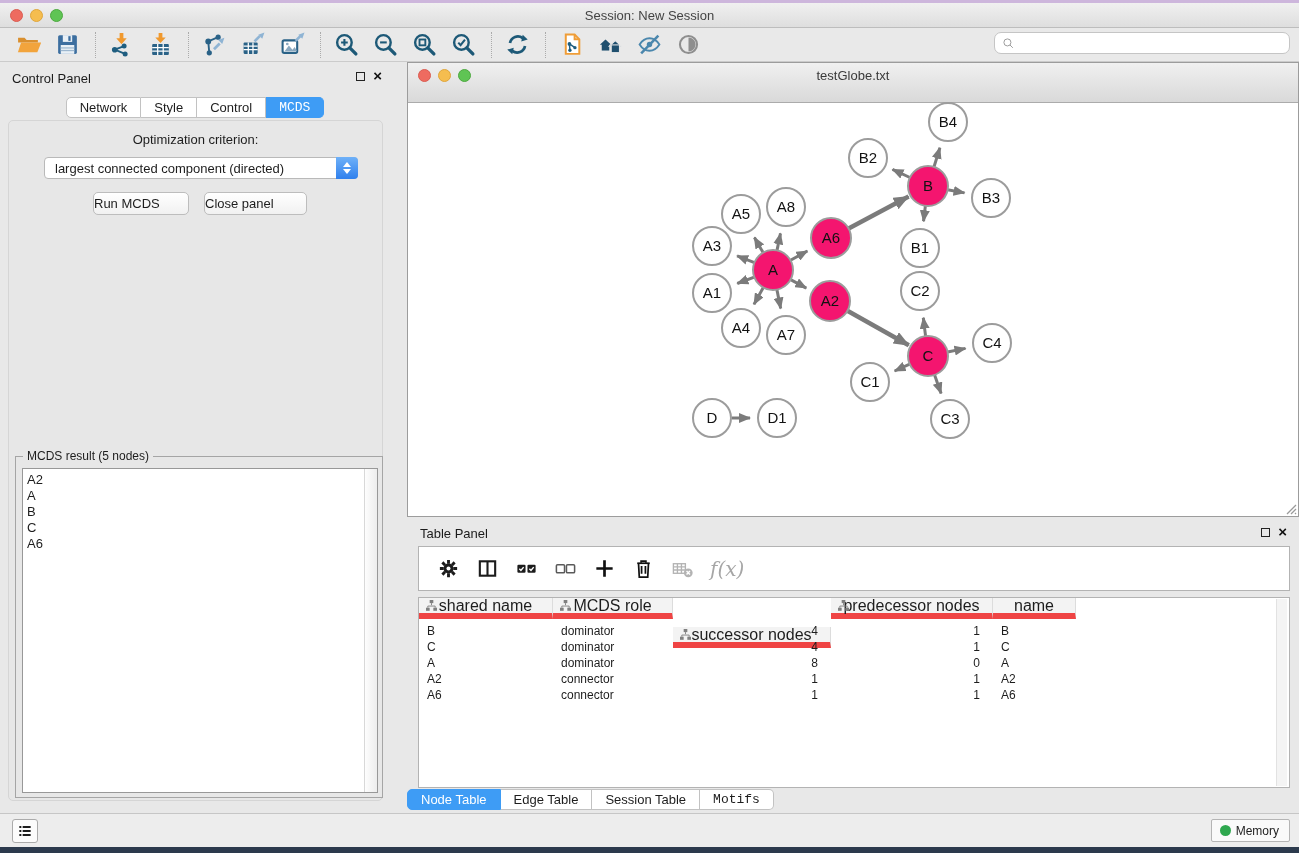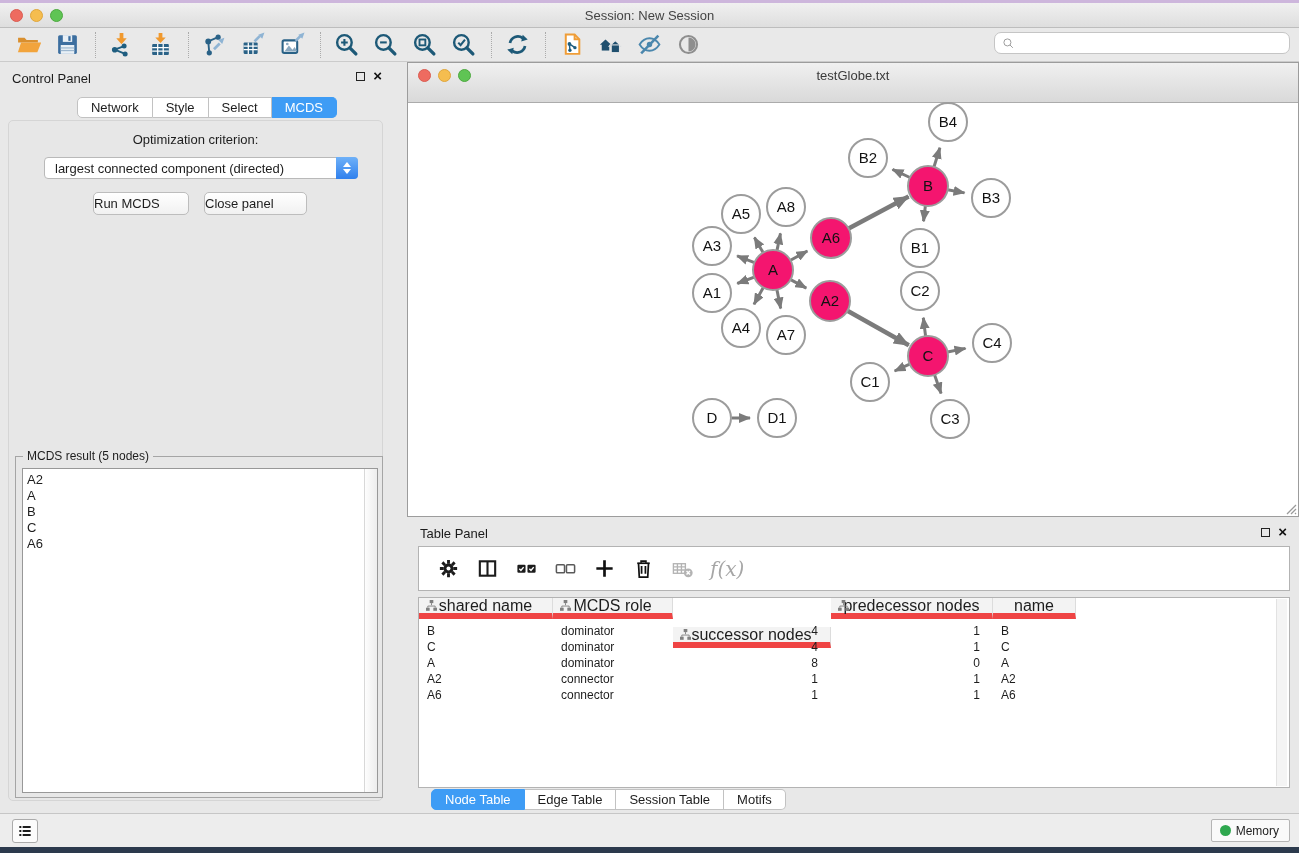--- a/index.html
+++ b/index.html
@@ -19,24 +19,24 @@
   
   #main-toolbar{position:absolute;left:0;top:28px;width:100%;height:34px;background:#E9E9E9;border-bottom:1px solid #CBCBCB;display:flex;align-items:center;padding-left:13px;}
   .tb-btn{width:30px;height:30px;display:flex;align-items:center;justify-content:center;margin-right:9px;cursor:default;}
   .tb-btn svg{width:25px;height:25px;}
   .tb-sep{width:1px;height:26px;margin:0 10px 0 4px;border-left:1px dotted #ABABAB;}
   #search-box{position:absolute;right:9px;top:32px;width:296px;height:22px;background:#fff;border:1px solid #C5C5C5;border-radius:7px;display:flex;align-items:center;padding:0 7px;}
   #search-box svg{width:13px;height:13px;margin-right:4px;flex:none;}
   #search-input{border:none;outline:none;flex:1;font-size:12px;background:transparent;font-family:"Liberation Sans",sans-serif;}
 
   
-  .segbar{display:flex;padding-left:24px;}
+  .segbar{display:flex;}
   .seg{height:21px;line-height:20px;padding:0 13px;background:#fff;border:1px solid #C2C2C2;border-left:none;font-size:13px;color:#1d1d1d;white-space:nowrap;}
   .seg:first-child{border-left:1px solid #C2C2C2;border-radius:5px 0 0 5px;}
-  .seg:last-child{border-radius:0 5px 5px 0;}
+  .seg:last-child{border-radius:0 5px 5px 0;font-family:Liberation Mono, monospace;}
   .seg.sel{background:#3E9CF5;border-color:#3E9CF5;color:#fff;}
 
   
   #control-panel{position:absolute;left:0;top:62px;width:390px;height:750px;}
   .panel-title{position:absolute;left:12px;top:9px;font-size:13px;color:#1b1b1b;}
   .panel-icons{position:absolute;right:8px;top:8px;display:flex;align-items:center;gap:8px;}
   .float-box{width:9px;height:9px;border:1.5px solid #222;}
   .close-x{font-size:15px;font-weight:900;color:#111;line-height:12px;}
   #control-tabs{position:absolute;left:0;top:35px;width:100%;justify-content:center;}
   #cp-content{position:absolute;left:8px;top:58px;width:375px;height:681px;background:#E7E7E7;border:1px solid #D5D5D5;border-radius:5px;}
@@ -364,21 +364,21 @@
 
 <div id="control-panel">
   <div class="panel-title">Control Panel</div>
   <div class="panel-icons">
     <div class="float-box"></div>
     <div class="close-x">×</div>
   </div>
   <div id="control-tabs" class="segbar">
       <div class="seg">Network</div>
       <div class="seg">Style</div>
-      <div class="seg">Select</div>
+      <div class="seg">Control</div>
       <div class="seg sel">MCDS</div>
     </div>
   <div id="cp-content">
     <div id="opt-label">Optimization criterion:</div>
     <div id="criterion-select">
       <div id="criterion-value">largest connected component (directed)</div>
       <div id="criterion-stepper">
         <div class="tri-up"></div>
           <div class="tri-down"></div>
       </div>

